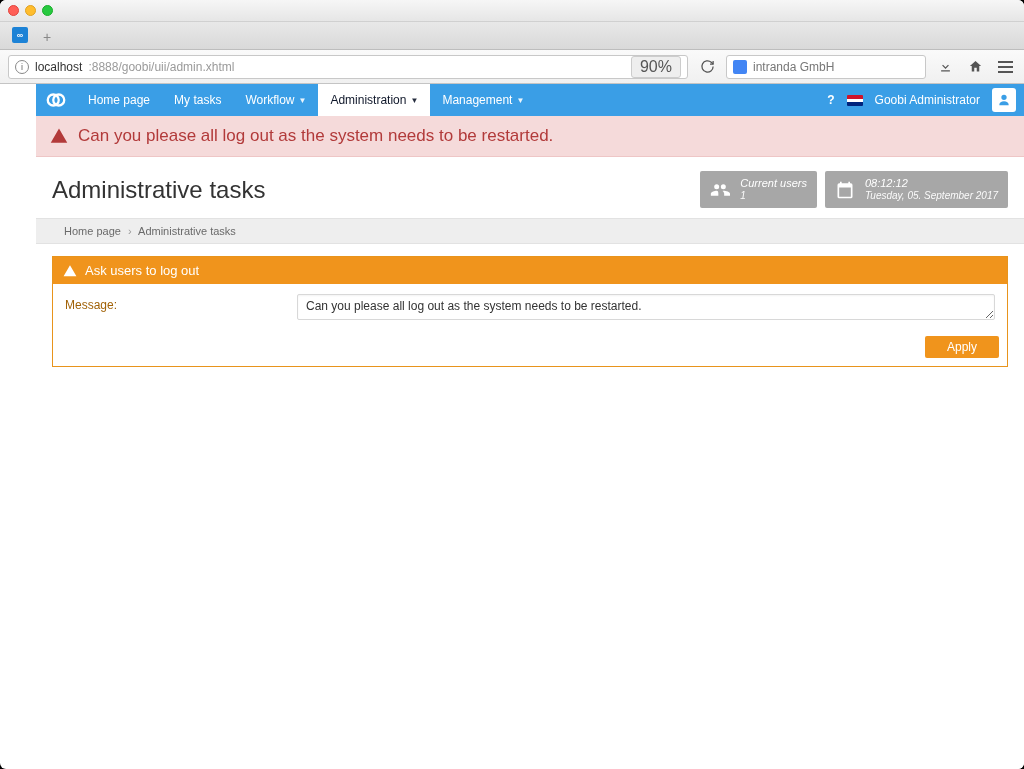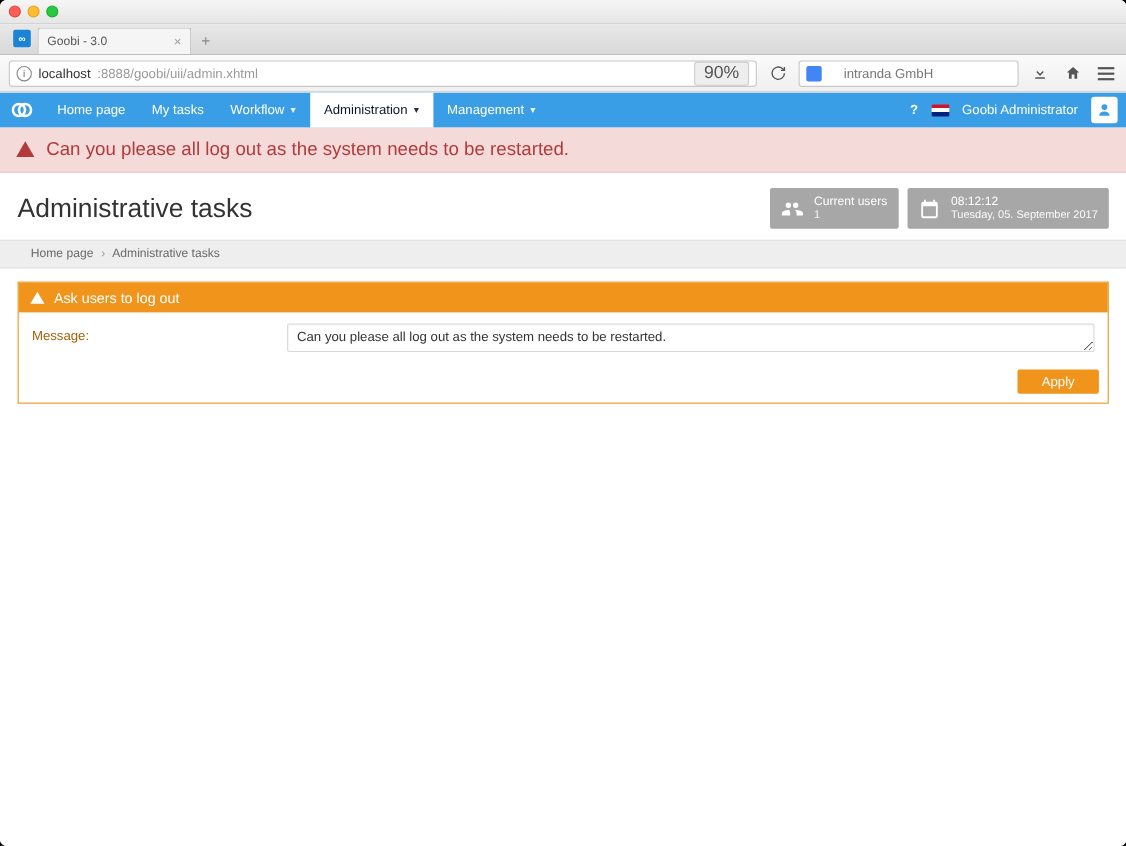--- a/index.html
+++ b/index.html
@@ -59,28 +59,28 @@
   .addr .host { color:#333; }
   .addr .path { color:#9a9a9a; }
   .zoom-badge {
     margin-left:auto; background:#eee; border:1px solid #ccc; border-radius:3px;
     font-size:16px; padding:1px 8px; color:#555;
   }
   .iconbtn { width:22px; height:22px; display:flex; align-items:center; justify-content:center; color:#555; font-size:14px; cursor:pointer;}
   .searchbox {
     width:200px; height:24px; background:#fff; border:1px solid #c8c8c8;
     border-radius:3px; display:flex; align-items:center; padding:0 6px;
-    font-size:12px; color:#777; gap:20px;
+    font-size:12px; color:#777; gap:6px;
   }
   .searchbox .g { width:14px;height:14px;background:#4285f4;border-radius:2px;}
   .hamburger { display:flex; flex-direction:column; gap:3px; }
   .hamburger span { width:15px; height:2px; background:#555; }
 
   
-  .page { flex:1; background:#fff; overflow:auto; }
+  .page { flex:1; background:#fff; overflow:auto;margin-left:36px; }
 
   .topnav {
     height:32px; background:#3a9ee6;
     display:flex; align-items:stretch; color:#fff; font-size:12px;
   }
   .brand {
     width:40px; display:flex; align-items:center; justify-content:center;
   }
   .brand svg { width:22px; height:22px; }
   .navitem {
@@ -108,21 +108,21 @@
     display:flex; align-items:center; padding:14px 16px 10px;
   }
   .page-title { font-size:24px; font-weight:300; color:#333; }
   .info-cards { margin-left:auto; display:flex; gap:8px; }
   .card {
     background:#a7a7a7; color:#fff; border-radius:2px;
     display:flex; align-items:center; padding:6px 10px; gap:10px;
     font-size:11px; min-height:34px;
   }
   .card svg { width:20px; height:20px; fill:#fff; }
-  .card .lines { display:flex; flex-direction:column; line-height:1.2;}
+  .card .lines { display:flex; flex-direction:column; line-height:1.2;font-style:italic;}
   .card .lines .sub { font-size:10px; opacity:.95;}
   .card.wide { min-width:150px; }
 
   .breadcrumb {
     background:#eeeeee; padding:6px 28px; font-size:11px; color:#6a6a6a;
     border-top:1px solid #e2e2e2; border-bottom:1px solid #e2e2e2;
   }
   .breadcrumb a { color:#6a6a6a; text-decoration:none; }
   .breadcrumb .sep { margin:0 4px; color:#9a9a9a;}
 
@@ -155,24 +155,20 @@
 <div class="window">
 
   <div class="mac-titlebar">
     <div class="dot red"></div>
     <div class="dot yellow"></div>
     <div class="dot green"></div>
   </div>
 
   <div class="tabstrip">
     <div class="favicon-sq">∞</div>
-    <div class="tab">
-      <span>Goobi - 3.0</span>
-      <span class="close">×</span>
-    </div>
     <div class="newtab">+</div>
   </div>
 
   <div class="urlbar">
     <div class="addr">
       <span class="info">i</span>
       <span class="host">localhost</span>
         <span class="path">:8888/goobi/uii/admin.xhtml</span>
       <span class="zoom-badge">90%</span>
     </div>

